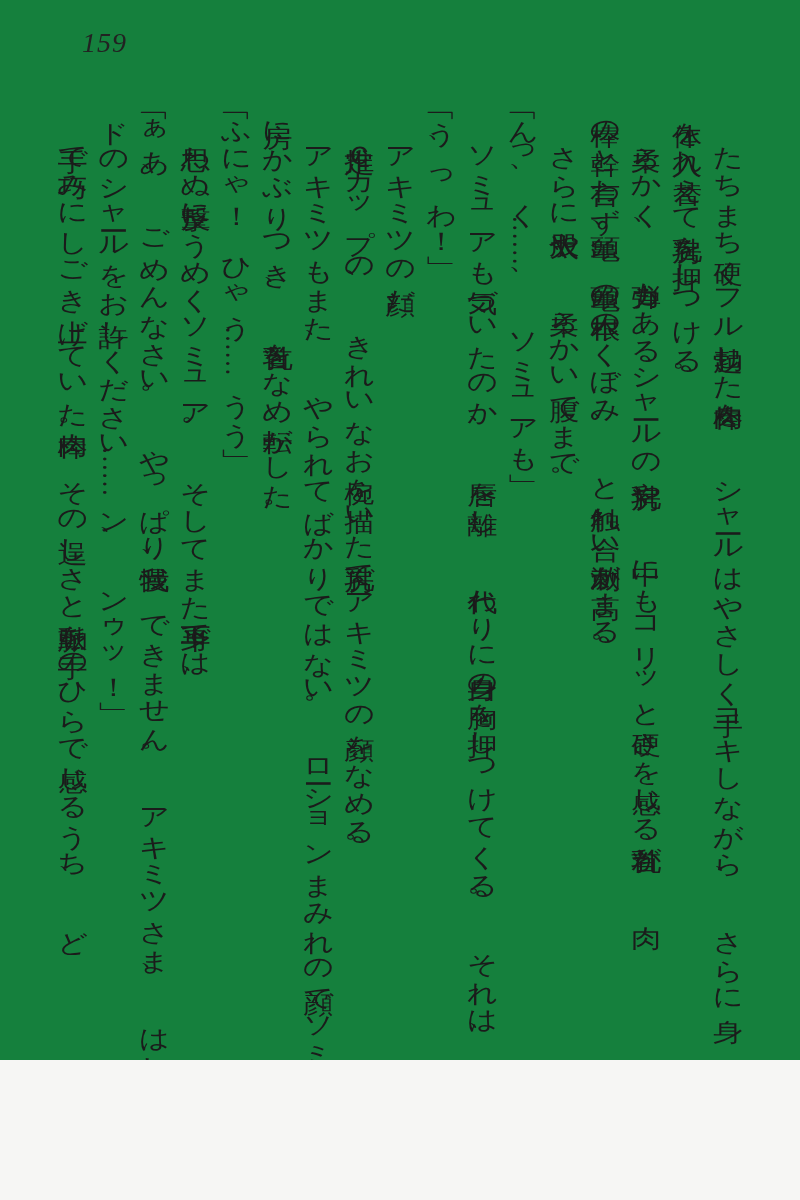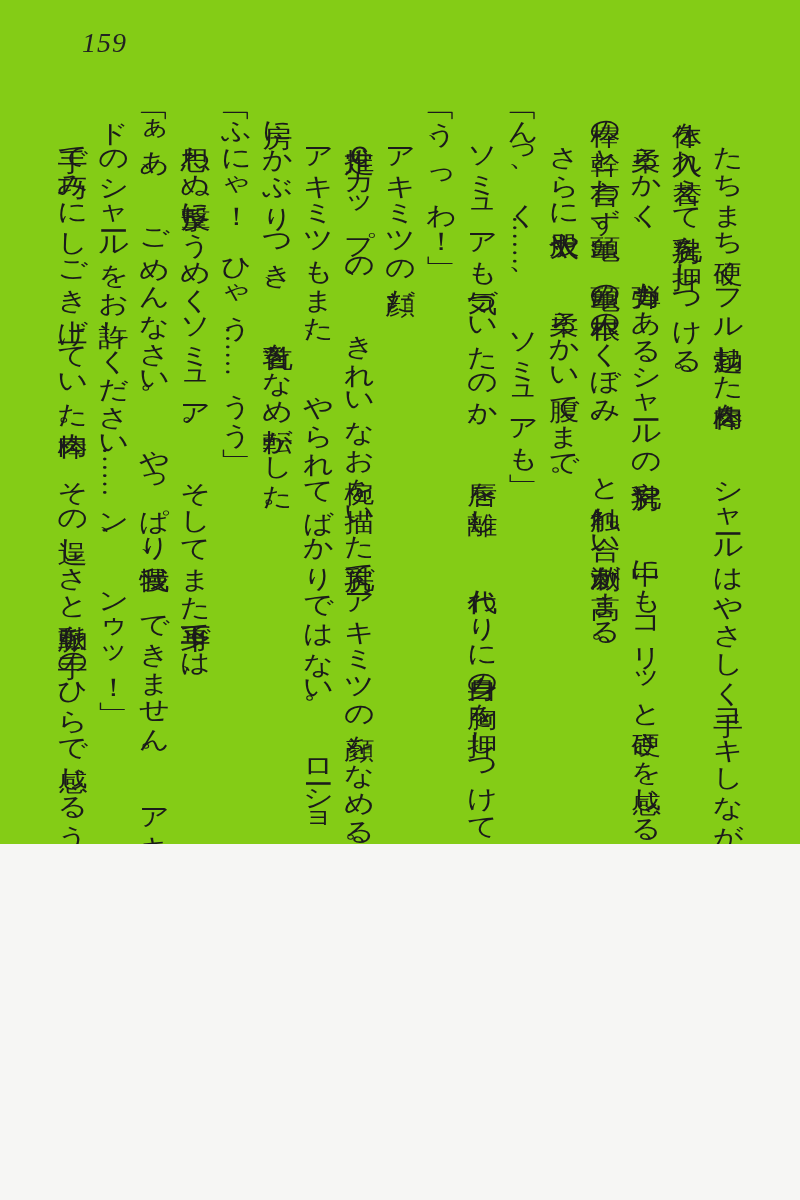--- a/index.html
+++ b/index.html
@@ -3,22 +3,22 @@
 <meta charset="utf-8">
 <style>
   html,body{margin:0;padding:0;}
   body{
     width:800px;height:1200px;
     background:#f6f6f4;
     font-family:"Liberation Serif","DejaVu Serif",serif;
   }
   .book-page{
     position:relative;
-    width:800px;height:844px;
-    background:#84cc16;
+    width:800px;height:1060px;
+    background:#15803d;
     color:#1b1b1b;
     overflow:hidden;
   }
   .page-number{
     position:absolute;
     top:27px;left:82px;
     font-size:28px;
     font-style:italic;
     letter-spacing:1px;
     color:#222;

